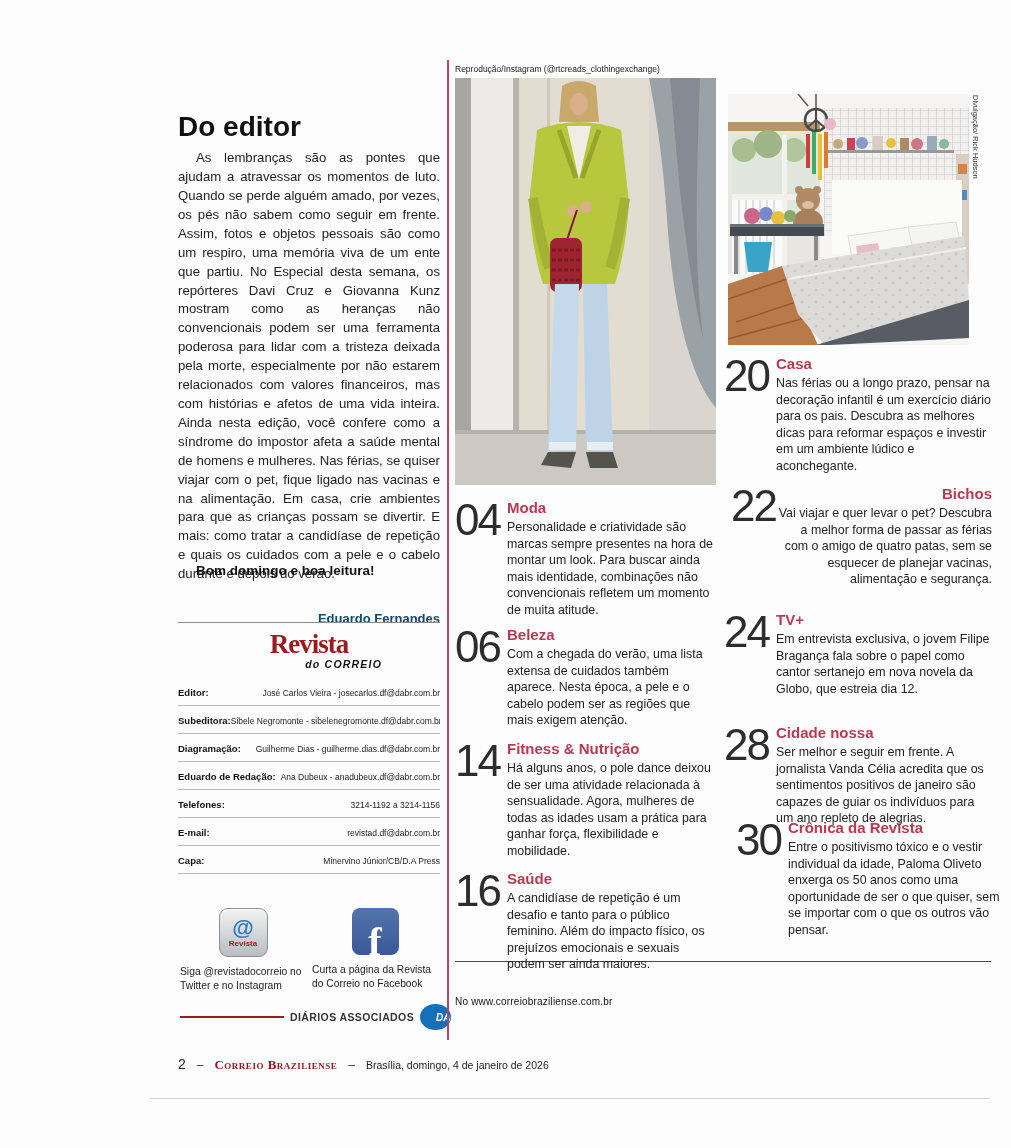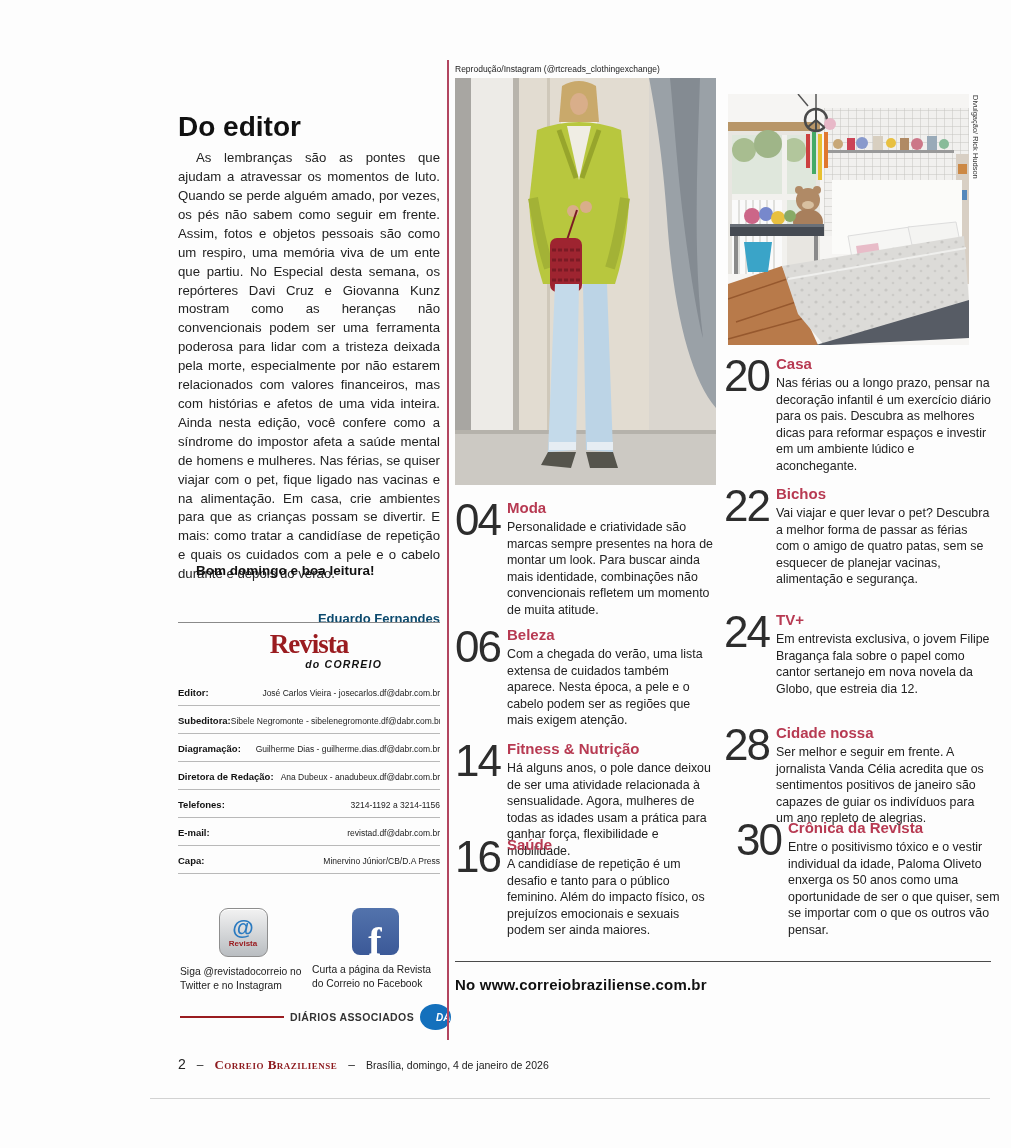--- a/index.html
+++ b/index.html
@@ -70,28 +70,28 @@
     flex:0 0 52px;font-size:44px;font-weight:200;color:#2d2d2d;line-height:.85;
     letter-spacing:-2px;margin-top:1px;
   }
   .entry-body{flex:1;}
   .entry-title{font-size:15px;font-weight:700;color:var(--accent-red,#b73a52);line-height:16px;margin-bottom:3px;}
   .entry-text{font-size:12.4px;line-height:16.6px;color:#222;}
 
   .e-m0{left:455px;top:500px;width:262px;}
   .e-m1{left:455px;top:627px;width:262px;}
   .e-m2{left:455px;top:741px;width:262px;}
-  .e-m3{left:455px;top:837px;width:262px;}
+  .e-m3{left:455px;top:871px;width:262px;}
   .e-r0{left:724px;top:356px;width:268px;}
-  .e-r1{left:724px;top:486px;width:268px;}
+  .e-r1{left:724px;top:486px;width:268px;text-align:right;}
   .e-r2{left:724px;top:612px;width:268px;}
   .e-r3{left:724px;top:725px;width:268px;}
   .e-r4{left:724px;top:820px;width:268px;margin-left:12px;}
 
-  .web-note{left:455px;top:976px;width:400px;font-size:15px;font-weight:700;color:#111;letter-spacing:.2px;}
+  .web-note{left:455px;top:996px;width:400px;font-size:10px;font-weight:400;color:#111;letter-spacing:.2px;}
 
   
   .footer{left:178px;top:1056px;width:700px;display:flex;align-items:baseline;gap:11px;}
   .footer .pgnum{font-size:14px;color:#222;}
   .footer .dash{font-size:12px;color:#333;}
   .footer .paper{
     font-family:"Liberation Serif",serif;font-variant:small-caps;font-weight:800;
     font-size:13px;color:var(--footer-maroon,#8d1a1e);letter-spacing:.5px;
   }
   .footer .dateline{font-size:10.5px;color:#222;}
@@ -118,21 +118,21 @@
       </div>
       <div class="mast-row">
         <span class="mast-label">Subeditora:</span>
         <span class="mast-value">Sibele Negromonte - sibelenegromonte.df@dabr.com.br</span>
       </div>
       <div class="mast-row">
         <span class="mast-label">Diagramação:</span>
         <span class="mast-value">Guilherme Dias - guilherme.dias.df@dabr.com.br</span>
       </div>
       <div class="mast-row">
-        <span class="mast-label">Diretora de Redação:</span>
+        <span class="mast-label">Eduardo de Redação:</span>
         <span class="mast-value">Ana Dubeux - anadubeux.df@dabr.com.br</span>
       </div>
       <div class="mast-row">
         <span class="mast-label">Telefones:</span>
         <span class="mast-value">3214-1192 a 3214-1156</span>
       </div>
       <div class="mast-row">
         <span class="mast-label">E-mail:</span>
         <span class="mast-value">revistad.df@dabr.com.br</span>
       </div>

